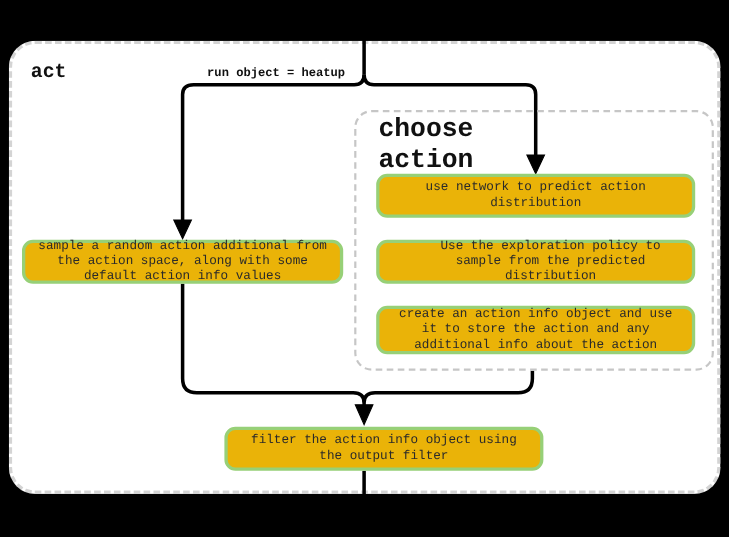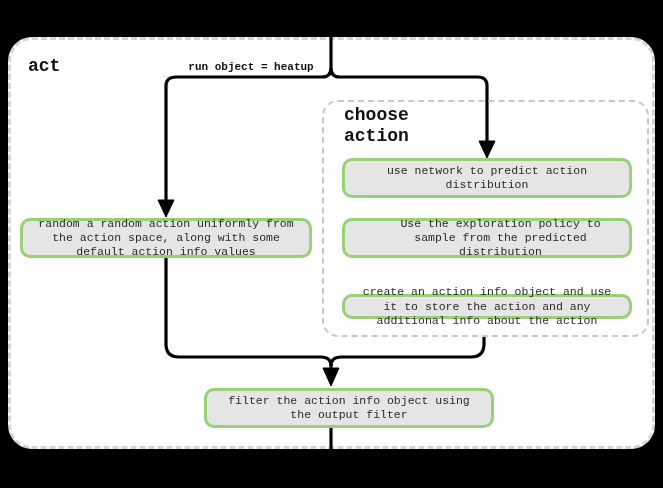--- a/index.html
+++ b/index.html
@@ -35,39 +35,39 @@
     position: absolute;
     left: 322px; top: 100px; width: 327px; height: 237px;
     box-sizing: border-box;
     border: 2px dashed #c6c6c6;
     border-radius: 16px;
     background: transparent;
   }
   .group-title {
     position: absolute;
     left: 344px; top: 105px; width: 100px;
-    font-size: 18px; font-weight: bold; color: #111;
+    font-size: 24px; font-weight: bold; color: #111;
     line-height: 1.18;
   }
   .task {
     position: absolute;
     box-sizing: border-box;
-    background: #e5e5e5;
+    background: #eab308;
     border: 3px solid #97d077;
     border-radius: 10px;
     display: flex; align-items: center; justify-content: center;
     text-align: center;
     font-size: 11.5px; color: #2a2a2a;
     line-height: 1.22;
     padding: 3px 10px;
   }
   .task.predict     { left: 342px; top: 158px; width: 290px; height: 40px; }
   .task.sample-rand { left: 20px;  top: 218px; width: 292px; height: 40px; }
   .task.explore     { left: 342px; top: 218px; width: 290px; height: 40px; padding-left: 37px; }
-  .task.action-info { left: 342px; top: 294px; width: 290px; height: 25px; }
+  .task.action-info { left: 342px; top: 278px; width: 290px; height: 44px; }
   .task.filter      { left: 204px; top: 388px; width: 290px; height: 40px; }
   svg.wires {
     position: absolute; left: 0; top: 0;
     width: 663px; height: 488px;
     pointer-events: none;
   }
   svg.wires path { stroke:#000; stroke-width:3.2; fill:none; }
   svg.wires polygon { fill:#000; stroke:#000; stroke-width:1; }
 </style>
 </head>
@@ -100,21 +100,21 @@
   <div class="edge-label heatup">run object = heatup</div>
 
   <div class="group-box"></div>
   <div class="group-title">choose action</div>
 
   <div class="task predict">
     <span>use network to predict action distribution</span>
   </div>
 
   <div class="task sample-rand">
-    <span>random a random action uniformly from the action space, along with some default action info values</span>
+    <span>sample a random action additional from the action space, along with some default action info values</span>
   </div>
 
   <div class="task explore">
     <span>Use the exploration policy to sample from the predicted distribution</span>
   </div>
 
   <div class="task action-info">
     <span>create an action info object and use it to store the action and any additional info about the action</span>
   </div>
 

